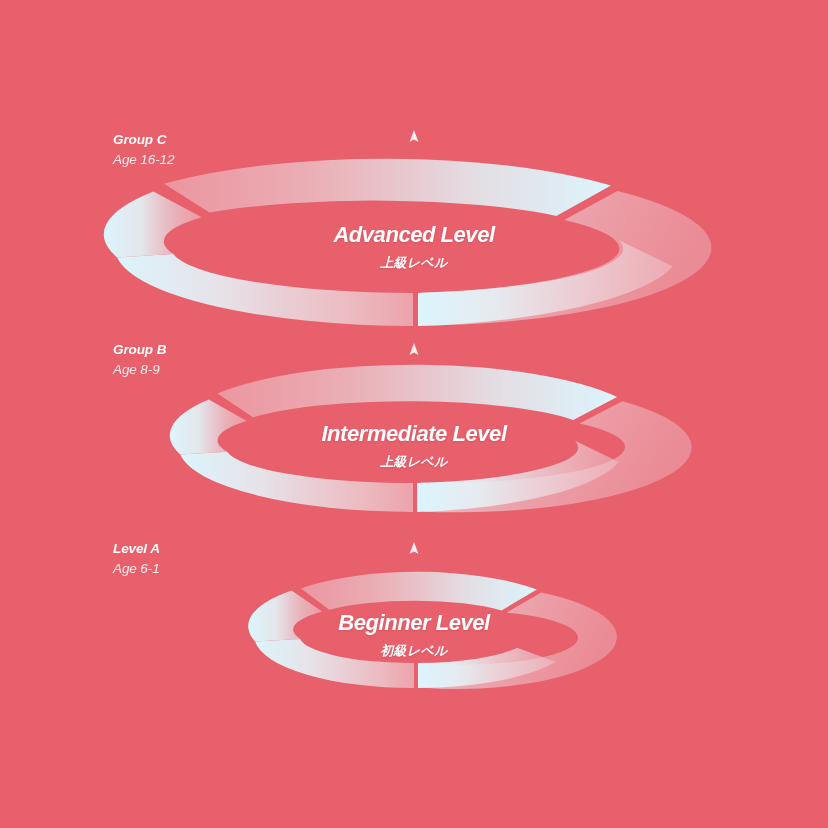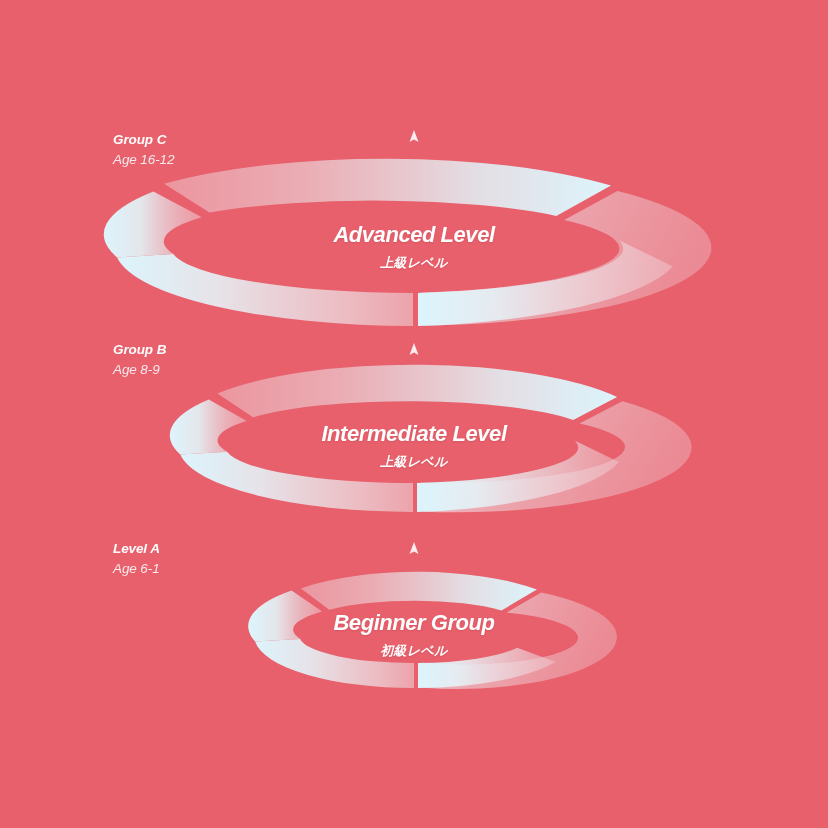--- a/index.html
+++ b/index.html
@@ -247,17 +247,17 @@
 
   <div class="level-text lt-1">
     <span class="lv-en">Advanced Level</span>
     <span class="lv-jp">上級レベル</span>
   </div>
   <div class="level-text lt-2">
     <span class="lv-en">Intermediate Level</span>
     <span class="lv-jp">上級レベル</span>
   </div>
   <div class="level-text lt-3">
-    <span class="lv-en">Beginner Group</span>
+    <span class="lv-en">Beginner Level</span>
     <span class="lv-jp">初級レベル</span>
   </div>
 
 </div>
 
 </body></html>

